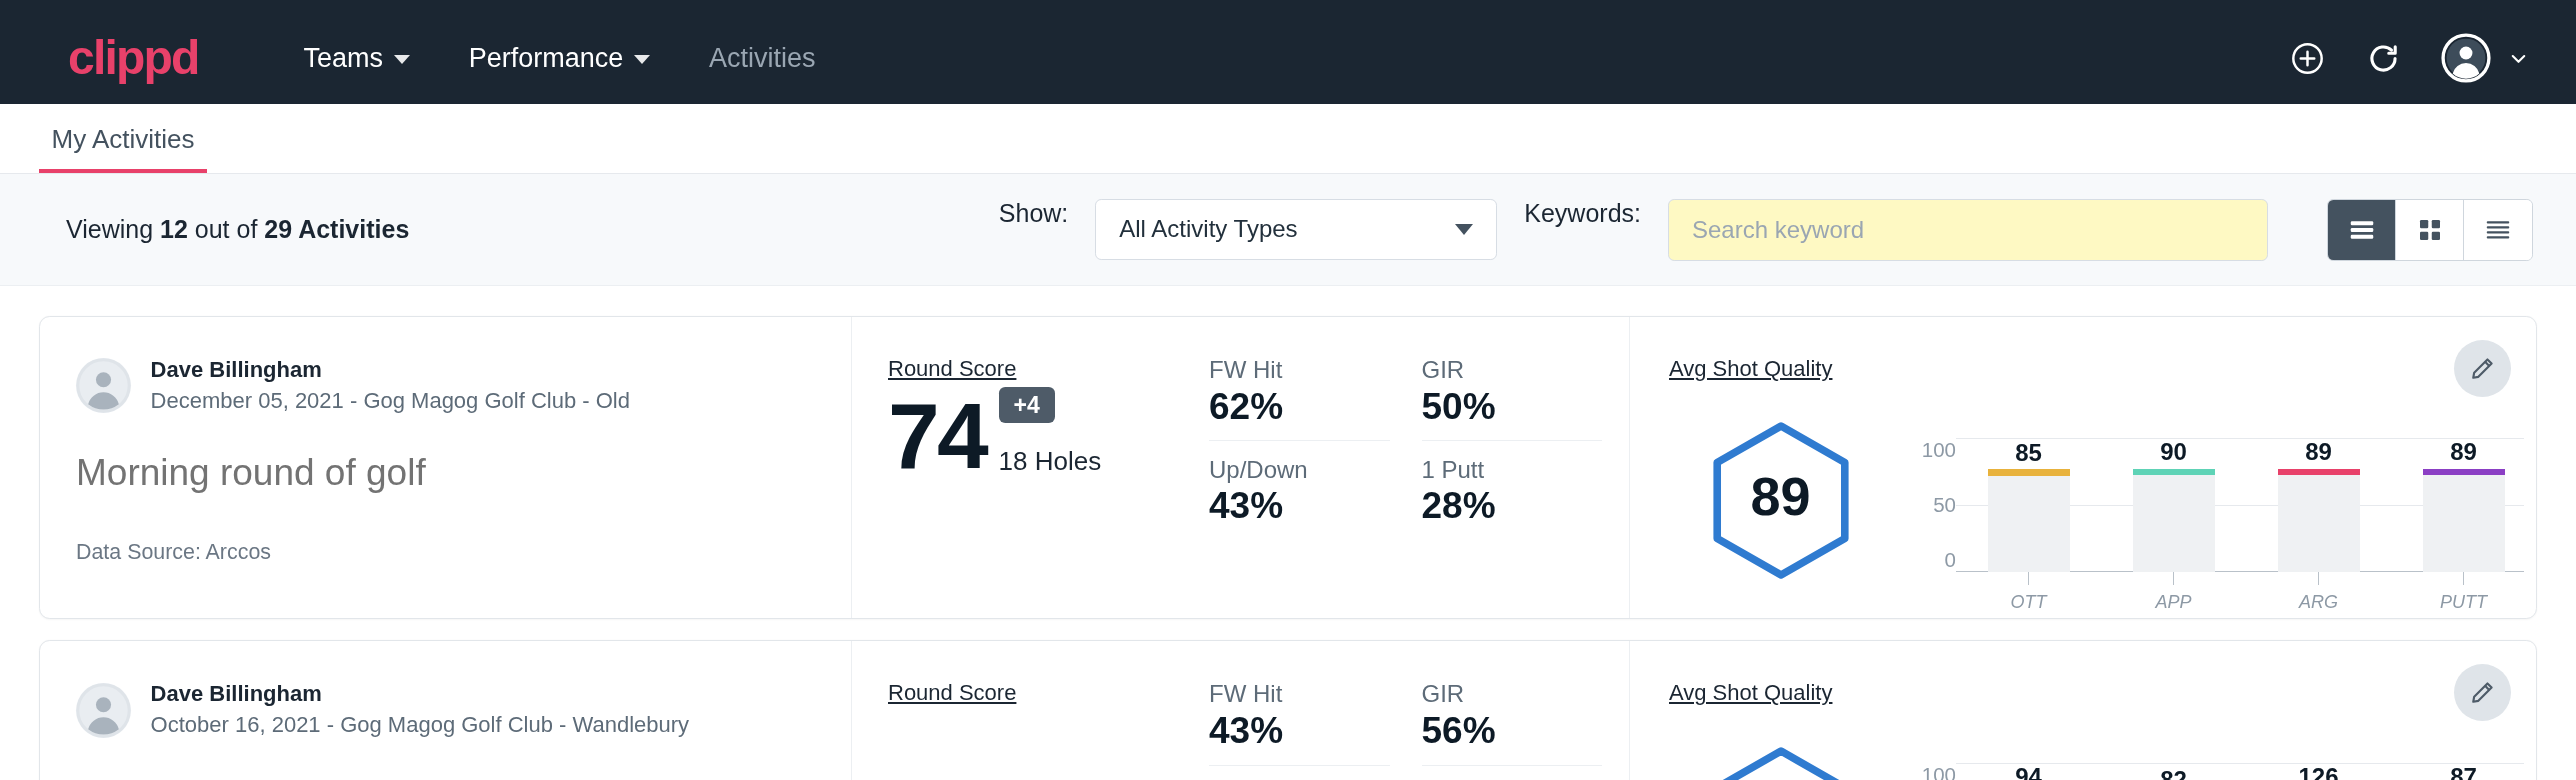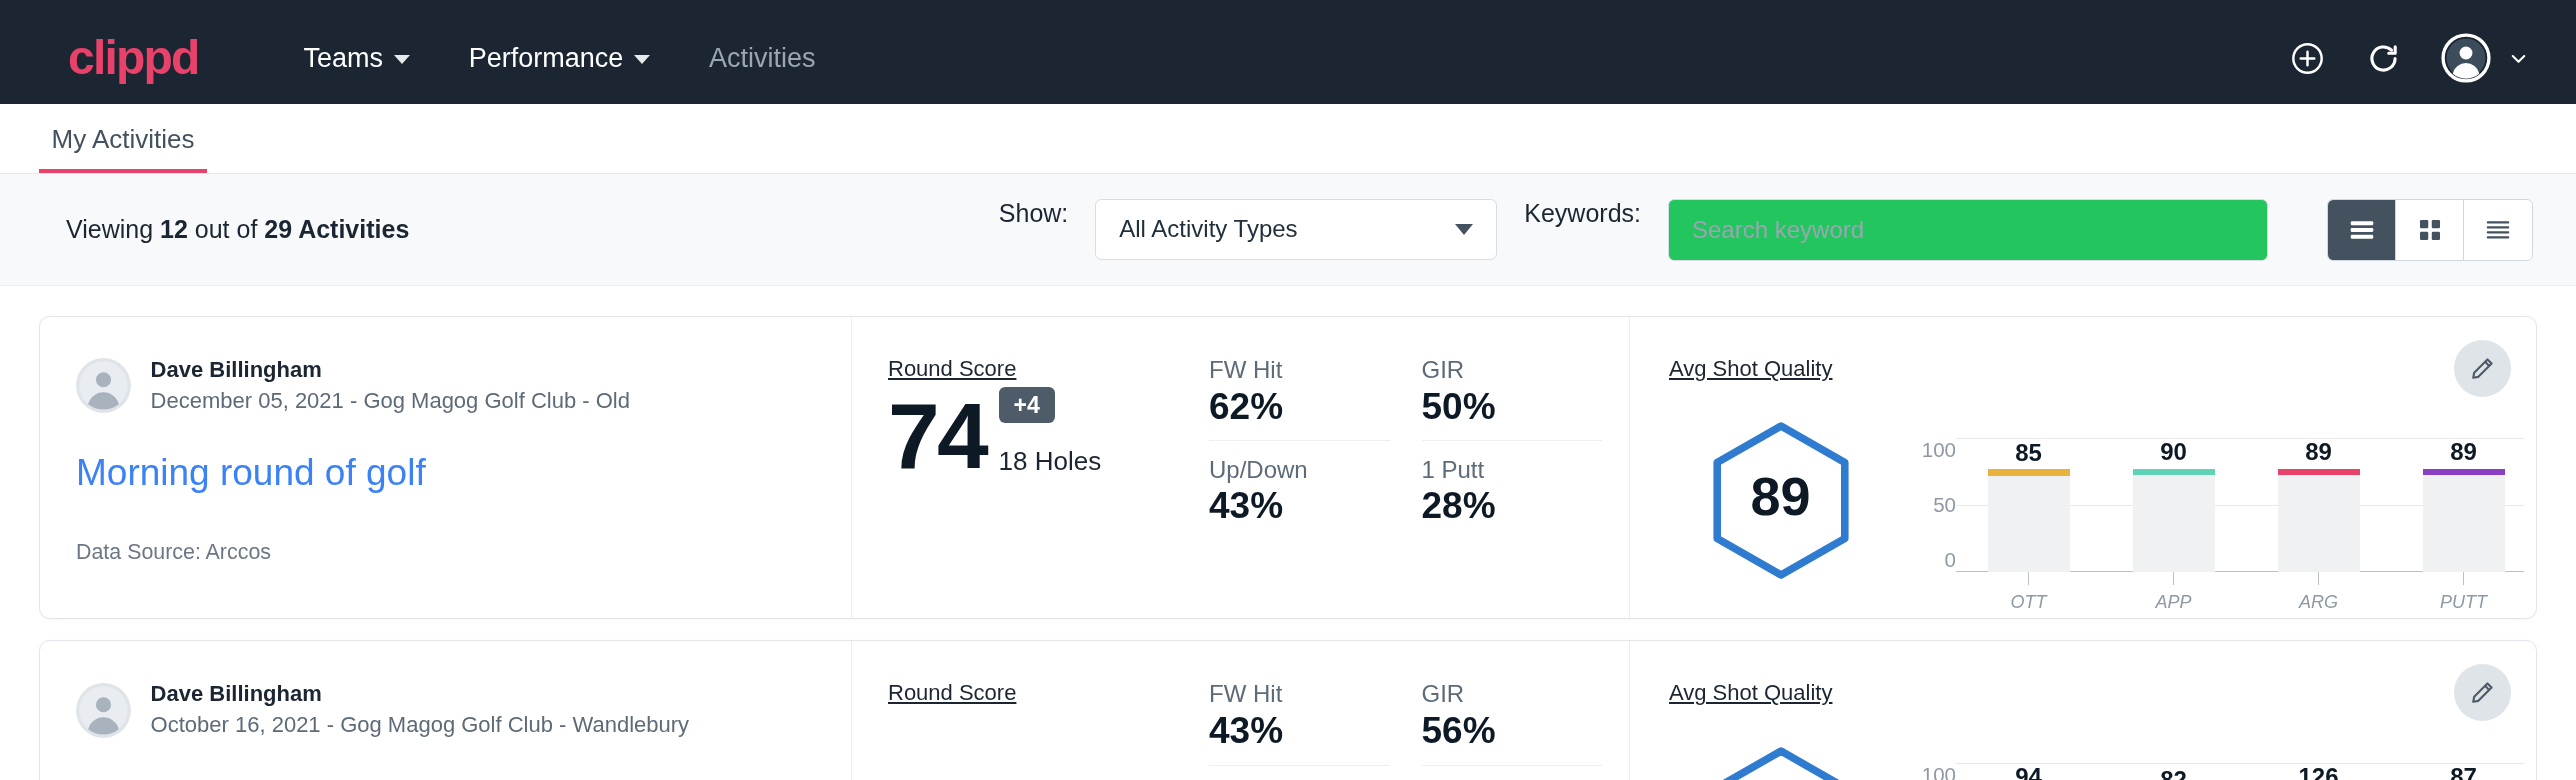--- a/index.html
+++ b/index.html
@@ -95,21 +95,21 @@
   }
   .select .sc {
     margin-left: auto;
     width: 0; height: 0;
     border-left: 9.8px solid transparent;
     border-right: 9.8px solid transparent;
     border-top: 11.6px solid #44525f;
   }
   .search {
     width: 600px; height: 62px;
-    background: #22c55e;
+    background: #fef9c3;
     border: 0.9px solid #d7dde4;
     border-radius: 6.2px;
     padding: 0 23px;
     font-size: 24px;
     color: #22303c;
     font-family: "Liberation Sans", sans-serif;
   }
   .search::placeholder { color: #9aa6b2; }
   .viewtoggle {
     margin-left: 32px;
@@ -149,21 +149,21 @@
   .who { display: flex; align-items: center; gap: 19.6px; }
   .ava {
     width: 55px; height: 55px; border-radius: 50%;
     background: #e9edf1;
     display: flex; align-items: flex-end; justify-content: center;
     overflow: hidden;
     flex: none;
   }
   .who-name { font-size: 22px; font-weight: 700; color: #1b2632; line-height: 1.25; }
   .who-meta { font-size: 22px; color: #5d6b78; line-height: 1.3; margin-top: 3.6px; }
-  .title { font-size: 37px; font-weight: 400; color: #3b82f6; margin-top: 36px; }
+  .title { font-size: 37px; font-weight: 400; color: #737373; margin-top: 36px; }
   .source { font-size: 21.4px; color: #6b7784; margin-top: 46px; }
 
   .col-score { width: 357px; padding: 39px 0 0 36px; }
   .sec-label { font-size: 22px; color: #1b2632; text-decoration: underline; }
   .score-row { display: flex; align-items: flex-end; margin-top: 5.4px; }
   .score-num { font-size: 93px; font-weight: 700; color: #0d1a26; line-height: .95; letter-spacing: -2.7px; }
   .score-side { display: flex; flex-direction: column; justify-content: space-between; height: 93px; margin-left: 12.5px; padding-bottom: 3.6px; }
   .badge {
     align-self: flex-start;
     background: #4e5b68; color: #fff;

